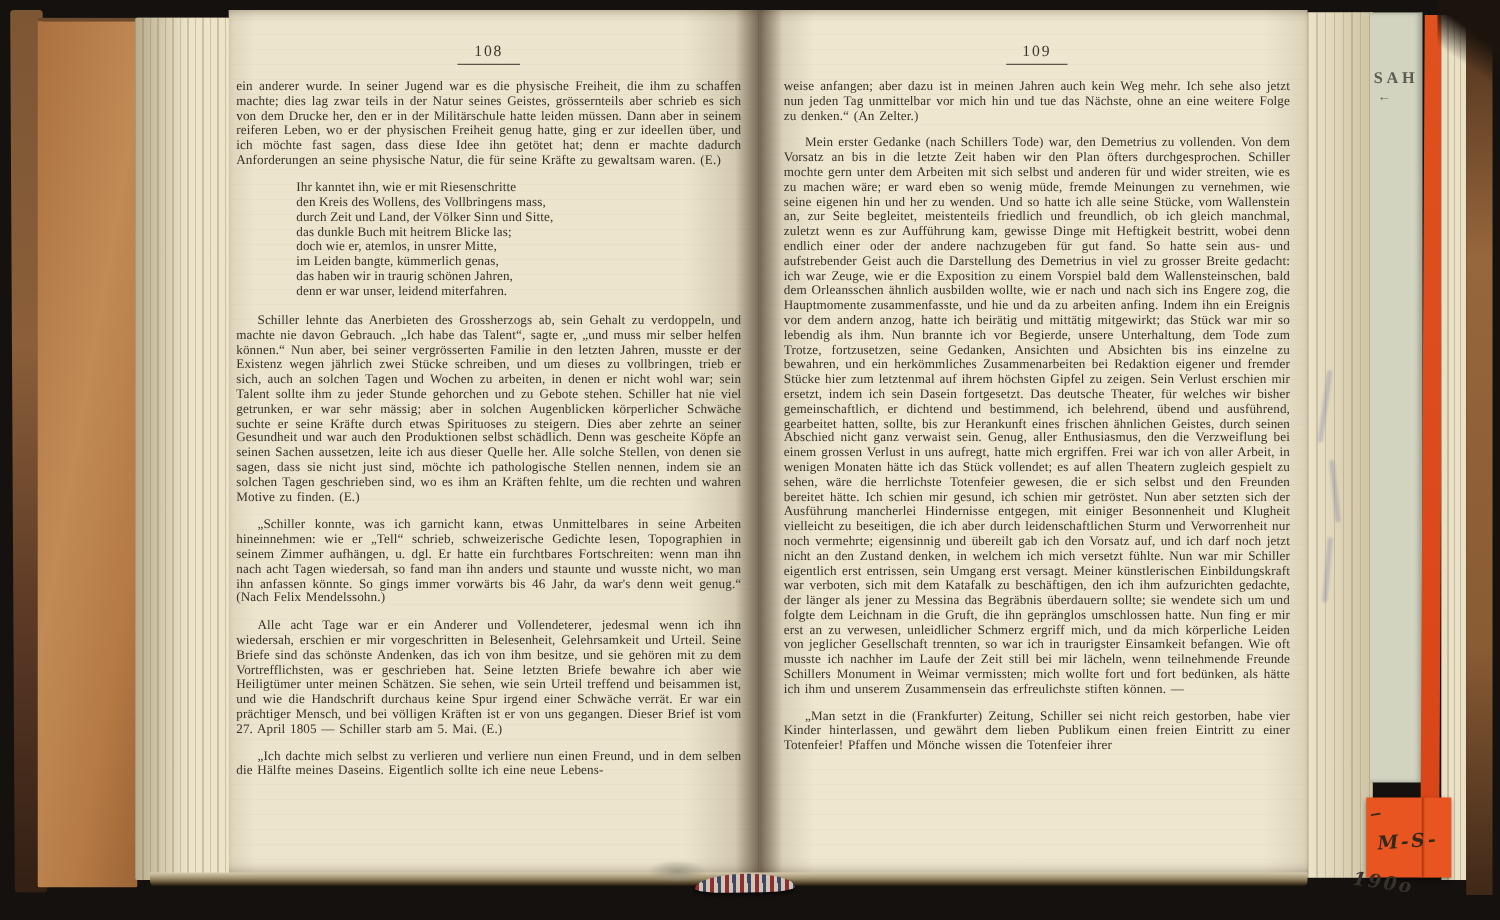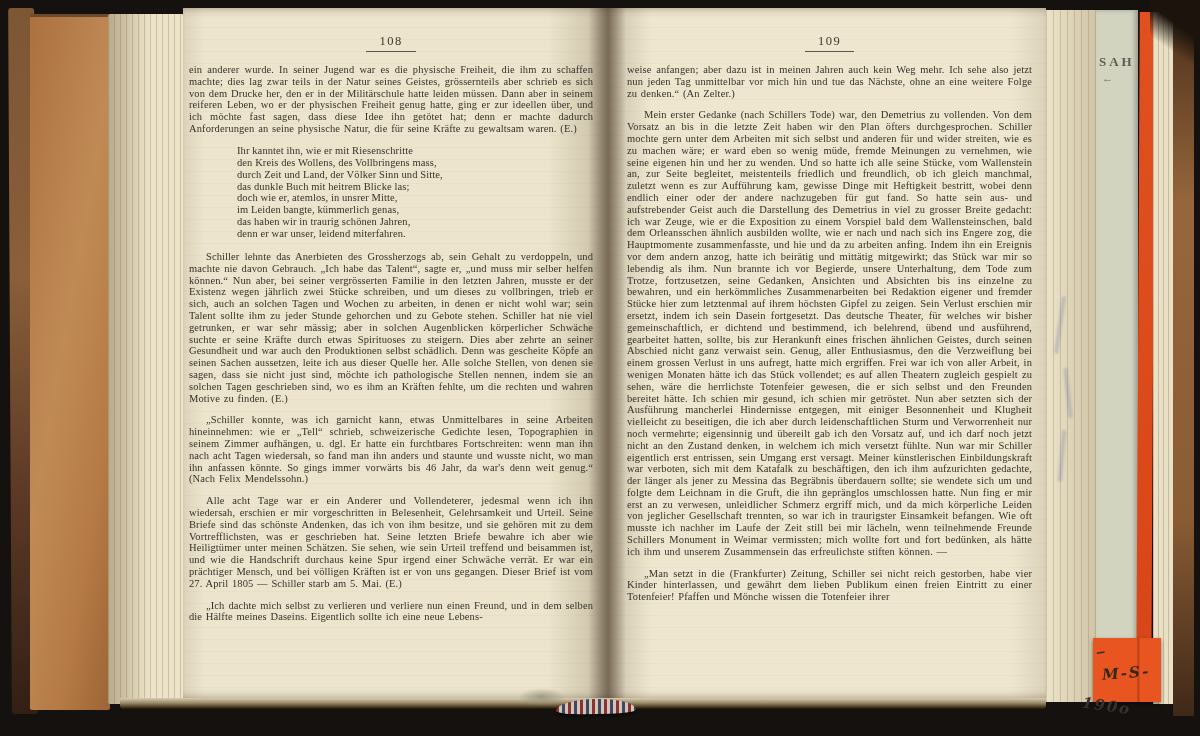--- a/index.html
+++ b/index.html
@@ -37,21 +37,21 @@
   .para{position:relative;margin:0 0 10px;font-size:10.5px;line-height:11.8px;
     text-align:justify;letter-spacing:.1px;word-spacing:1px;hyphens:auto;}
   .para.ind{text-indent:17px;}
   .verse{position:relative;margin:2px 0 11px 48px;}
   .vline{position:relative;font-size:10.5px;line-height:11.9px;letter-spacing:.1px;}
 
   .gutter{left:588px;top:8px;width:38px;height:692px;z-index:3;pointer-events:none;
     background:linear-gradient(90deg,rgba(40,25,12,0),rgba(45,28,13,.42) 42%,rgba(45,28,13,.5) 55%,rgba(40,25,12,0));}
 
   
-  .green-sheet{left:1096px;top:10px;width:42px;height:692px;background:#d2d4c0;overflow:hidden;
+  .green-sheet{left:1096px;top:10px;width:42px;height:616px;background:#d2d4c0;overflow:hidden;
     box-shadow:inset -3px 0 4px rgba(0,0,0,.25);}
   .sah{top:44px;left:3px;font-size:13px;font-weight:bold;letter-spacing:3px;color:#5d5c52;white-space:nowrap;}
   .sah-arrow{top:62px;left:6px;font-size:11px;color:#6a685c;}
   .orange-stripe{left:1138px;top:12px;width:15px;height:690px;transform:rotate(.3deg);
     background:linear-gradient(180deg,#e0511f,#d84518);}
   .edge2{left:1153px;top:12px;width:20px;height:692px;background:#e9e0c6;
     background-image:repeating-linear-gradient(90deg,rgba(120,100,70,.3) 0 1px,rgba(0,0,0,0) 1px 5px);}
   .cover-right{left:1173px;top:4px;width:21px;height:712px;
     background:linear-gradient(180deg,#4a2e1a,#96663c 28%,#8a5c34 72%,#3f2818);}
   .corner-dark{left:1150px;top:0;width:50px;height:80px;z-index:3;

